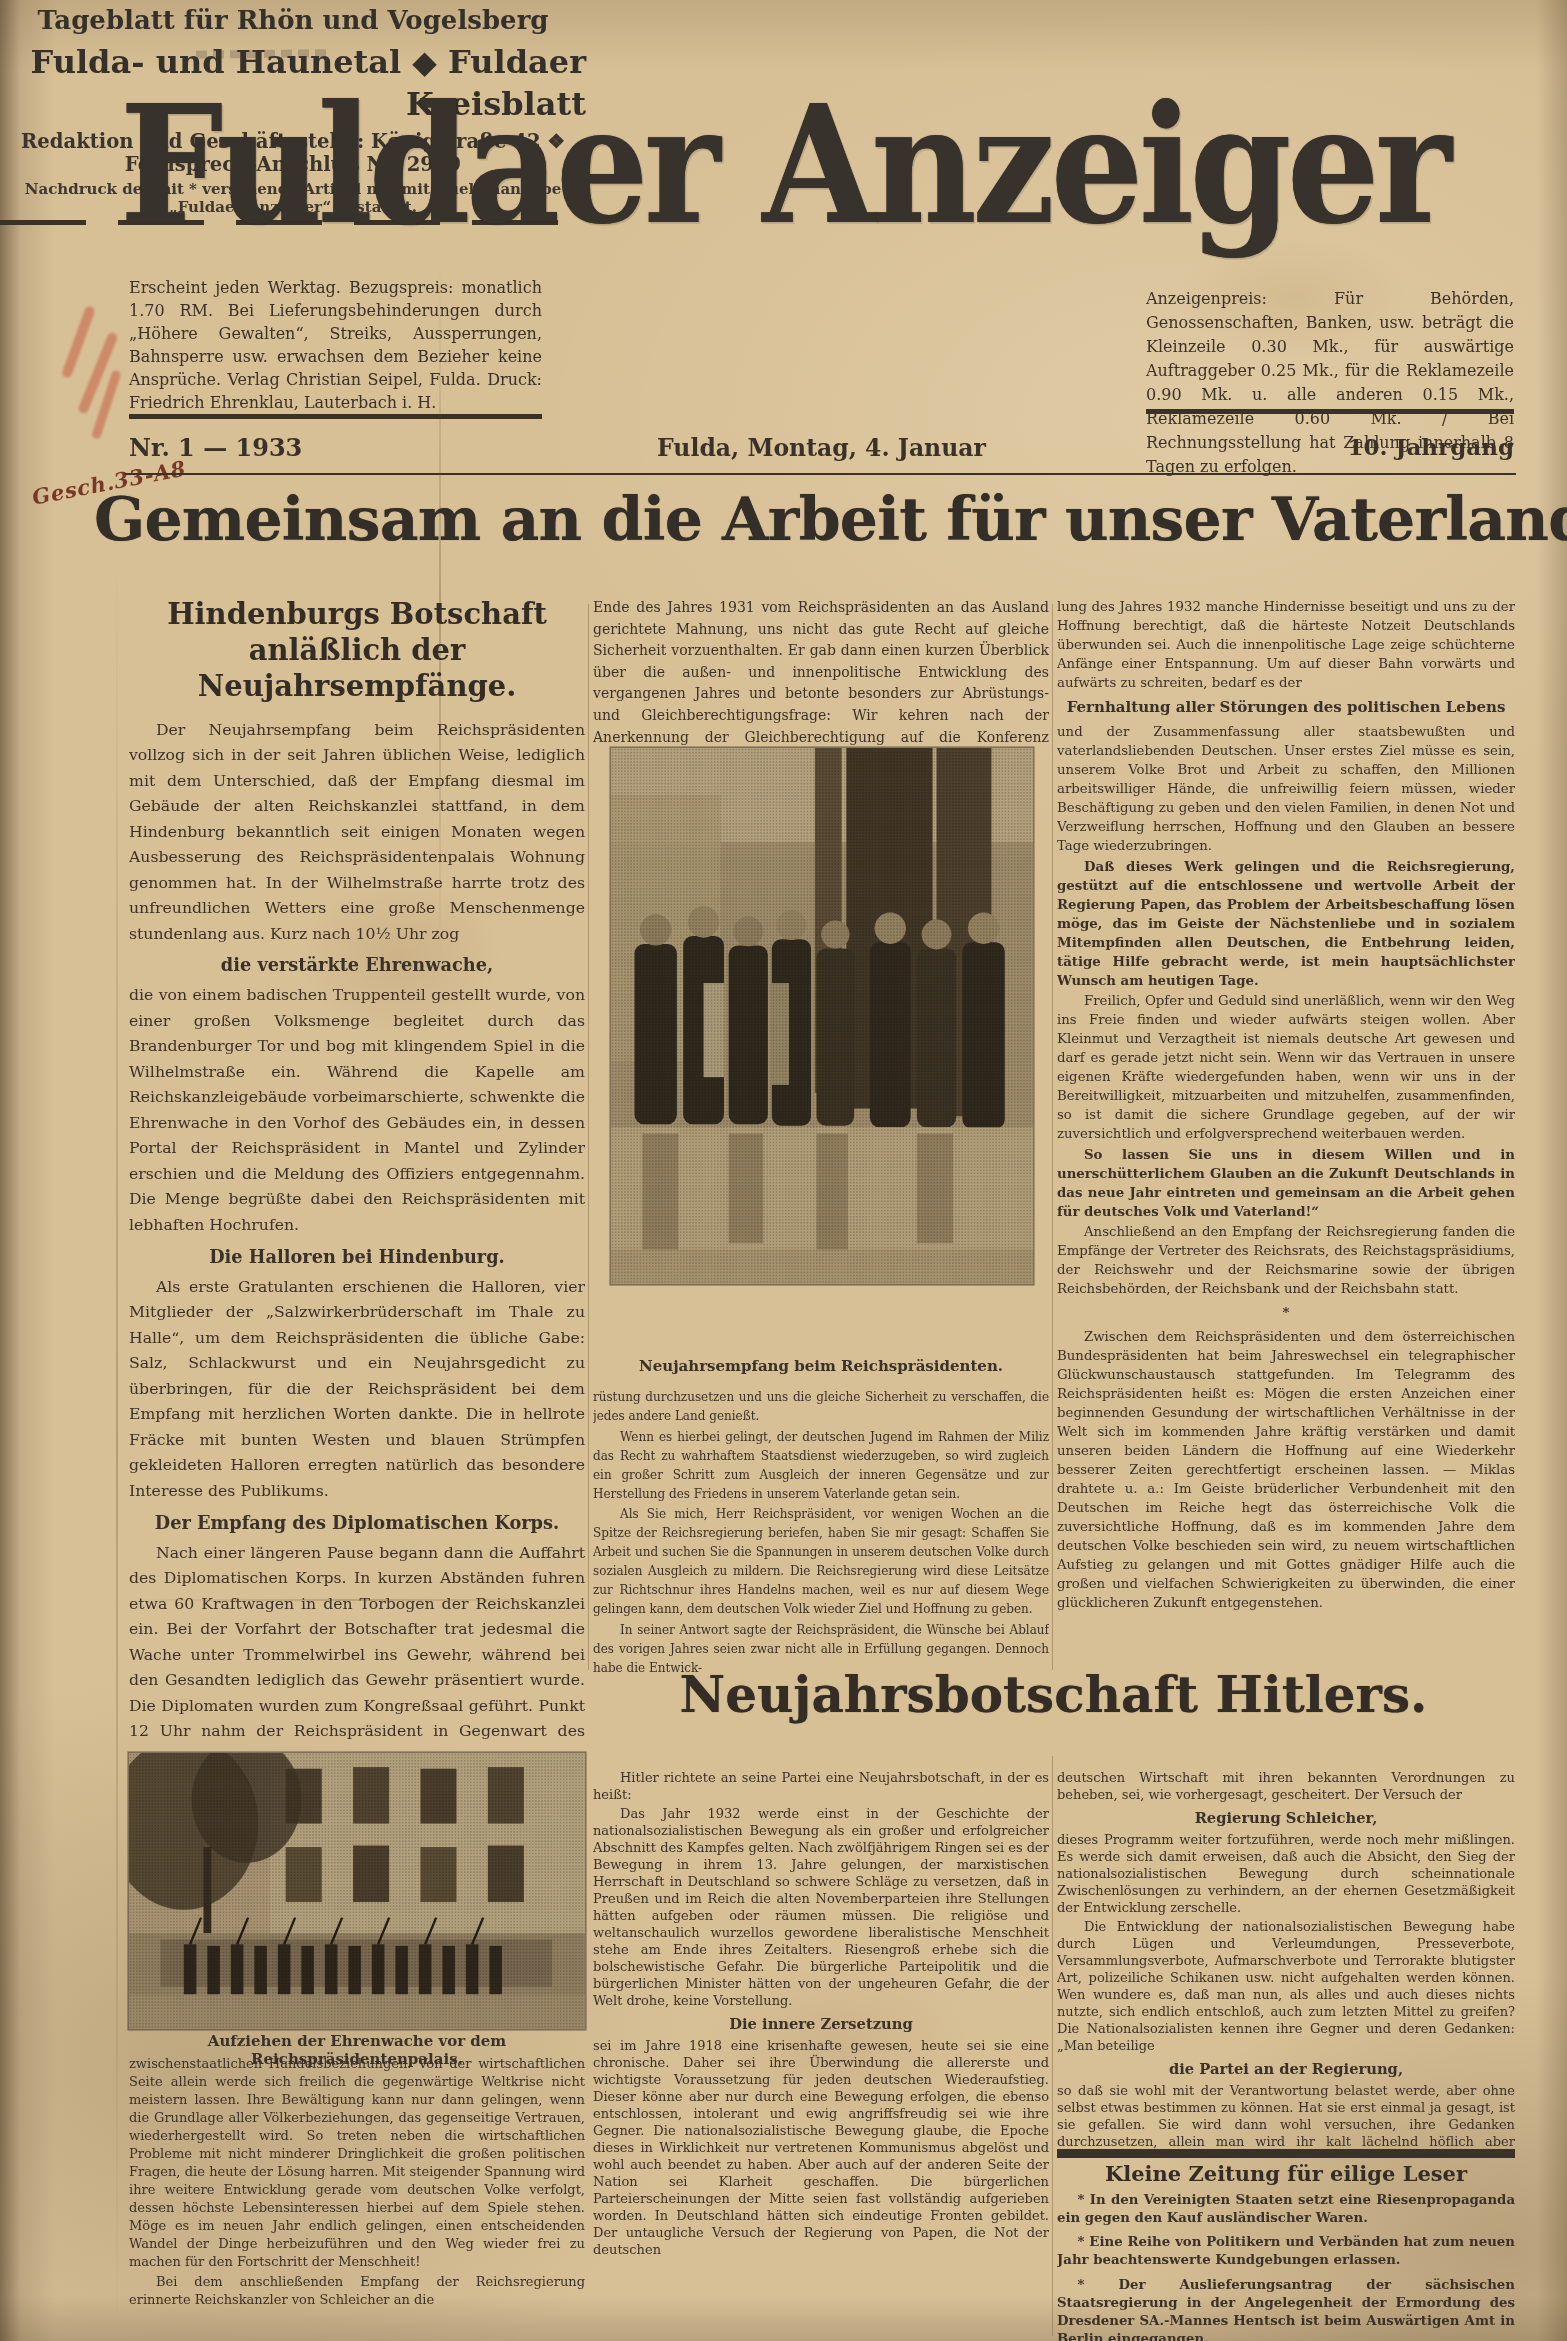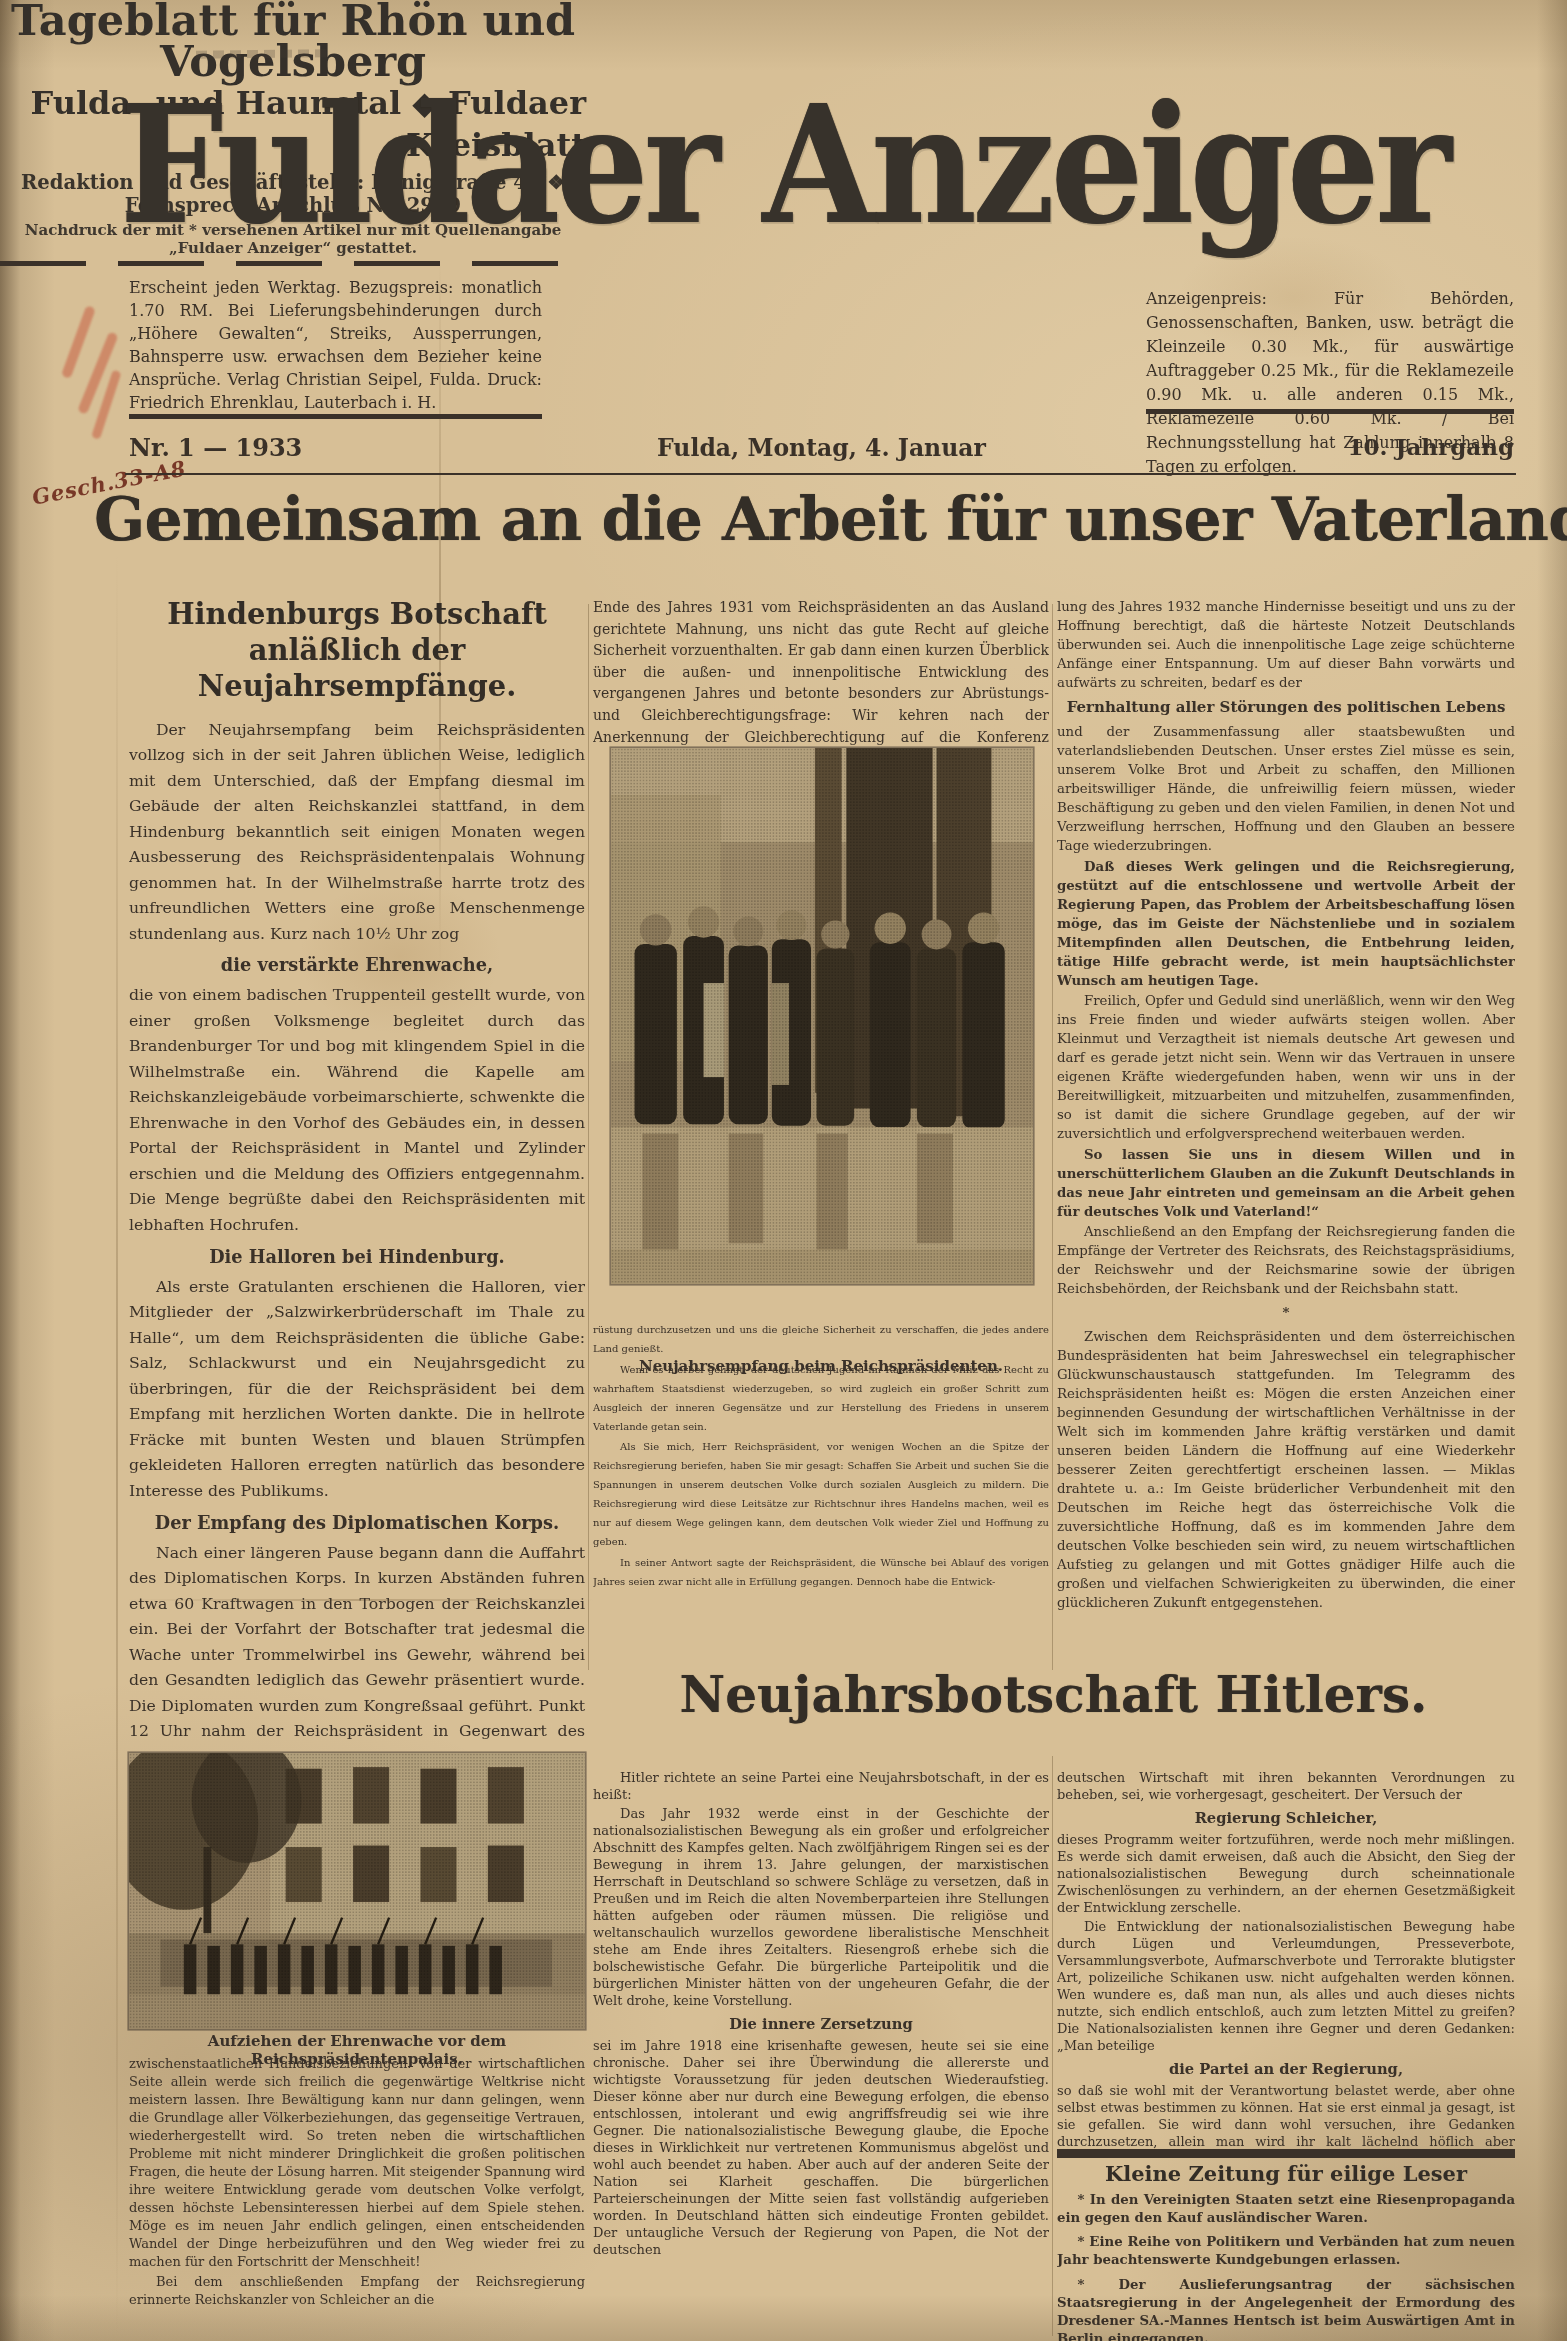--- a/index.html
+++ b/index.html
@@ -18,21 +18,21 @@
   .crease-v{position:absolute;width:2.4px;background:linear-gradient(180deg,transparent,rgba(90,65,30,.28),transparent);}
   .crease-h{position:absolute;height:2.4px;background:linear-gradient(90deg,transparent,rgba(90,65,30,.25),transparent);}
   #masthead-title{position:absolute;left:86px;top:69px;width:1395px;text-align:center;
     font-size:146px;font-weight:700;letter-spacing:-4.7px;color:#37322b;
     transform:scaleY(1.12);transform-origin:top center;white-space:nowrap;
     text-shadow:0 0 0.8px rgba(40,34,26,.75),1.6px 1.6px 0 rgba(60,50,36,.14);}
   .imprint{position:absolute;font-size:16px;line-height:23px;text-align:justify;font-weight:500;}
   #imprint-left{left:129px;top:276px;width:413px;}
   #imprint-right{left:1146px;top:287px;width:368px;line-height:24px;}
   #imprint-center{left:547px;top:276px;width:586px;text-align:center;}
-  #subtitle-line1{font-size:43px;font-weight:700;line-height:41px;letter-spacing:0px;color:#35302a;text-align:center;}
+  #subtitle-line1{font-size:26px;font-weight:700;line-height:41px;letter-spacing:0px;color:#35302a;text-align:center;}
   #subtitle-line2{font-size:32px;font-weight:700;line-height:42px;color:#35302a;text-align:right;}
   #subtitle-line3{font-size:19.6px;font-weight:700;margin-top:4.7px;color:#3a342c;}
   #subtitle-line4{font-size:15px;font-weight:700;margin-top:3.9px;color:#3f382f;}
   .dash-rule{height:4.7px;margin-top:4.7px;background:repeating-linear-gradient(90deg,#3a3129 0 86px,transparent 86px 118px);}
   .rule{position:absolute;background:#3a3129;}
   #dateline{position:absolute;left:129px;top:428px;width:1385px;height:36px;font-weight:700;}
   #issue-no{position:absolute;left:0;top:4.7px;font-size:24px;}
   #date-center{position:absolute;left:0;right:0;top:6.3px;text-align:center;font-size:23.5px;}
   #volume{position:absolute;right:0;top:4.7px;font-size:23px;}
   #main-headline{position:absolute;left:94px;top:484px;width:1379px;text-align:center;
@@ -44,21 +44,21 @@
   .blk.para-nind{text-indent:0;text-align:justify;}
   .blk.para-bold{text-indent:27px;text-align:justify;font-weight:700;}
   .blk.intro{text-indent:27px;text-align:justify;}
   .blk.subhead{text-align:center;font-weight:700;margin:6.3px 0 4.7px 0;font-size:1.13em;}
   .blk.star{text-align:center;font-weight:700;margin:4.7px 0;}
   .blk.news-item{text-indent:20.4px;text-align:justify;font-weight:600;margin-bottom:6.3px;}
   #col1-top{left:129px;top:596px;width:456px;height:1155px;font-size:15.7px;line-height:25.5px;}
   #col1-heading{font-size:29px;line-height:36px;font-weight:700;text-align:center;margin:0 0 12.5px 0;color:#332d26;}
   #col1-bottom{left:129px;top:2055px;width:456px;height:287px;font-size:13px;line-height:18px;}
   #col2-top{left:593px;top:597px;width:456px;height:150px;font-size:14px;line-height:21.6px;}
-  #col2-bottom{left:593px;top:1320px;width:456px;height:354px;font-size:10px;line-height:19px;}
+  #col2-bottom{left:593px;top:1388px;width:456px;height:354px;font-size:12px;line-height:19px;}
   #col3{left:1057px;top:597px;width:458px;height:1077px;font-size:13.3px;line-height:19px;}
   .glueck-h{font-weight:700;font-size:23.5px;line-height:29px;margin:3.1px 0 7.8px 0;color:#332d26;}
   .glueck-h .l1{display:block;text-align:left;}
   .glueck-h .l2{display:block;text-align:right;}
   .photo{position:absolute;background:#9b8a6b;box-shadow:0 0 0 1.6px rgba(58,49,41,.55);}
   .photo svg{display:block;width:100%;height:100%;}
   .halftone{position:absolute;inset:0;background-image:radial-gradient(rgba(20,14,8,.20) 0.8px,transparent 1.2px);background-size:3.1px 3.1px;mix-blend-mode:multiply;}
   .caption{position:absolute;text-align:center;font-size:15px;font-weight:700;color:#3a3129;}
   #hitler-headline{position:absolute;left:593px;top:1665px;width:921px;text-align:center;
     font-size:50px;font-weight:700;color:#332d26;letter-spacing:0;text-shadow:0 0 0.8px rgba(40,34,26,.65);}

